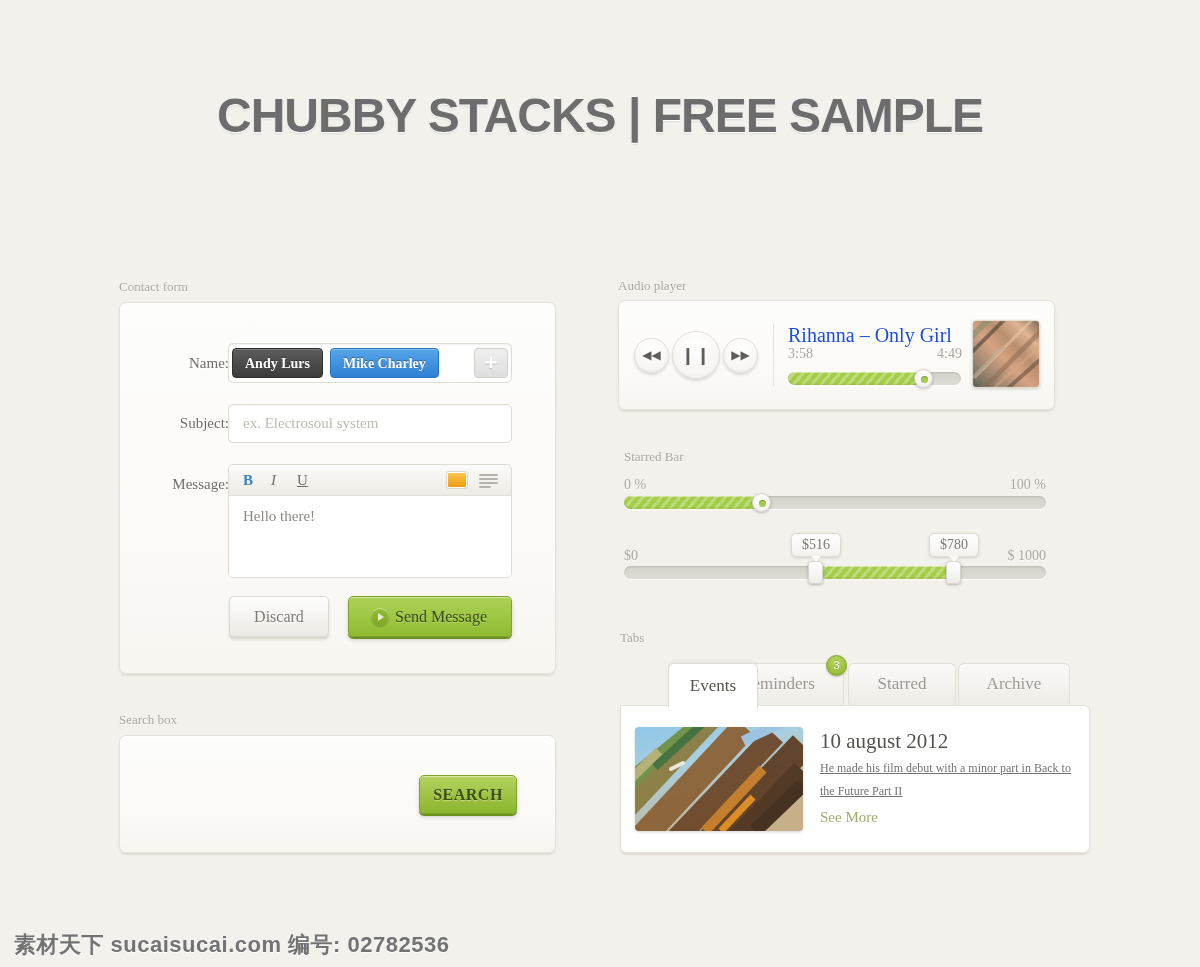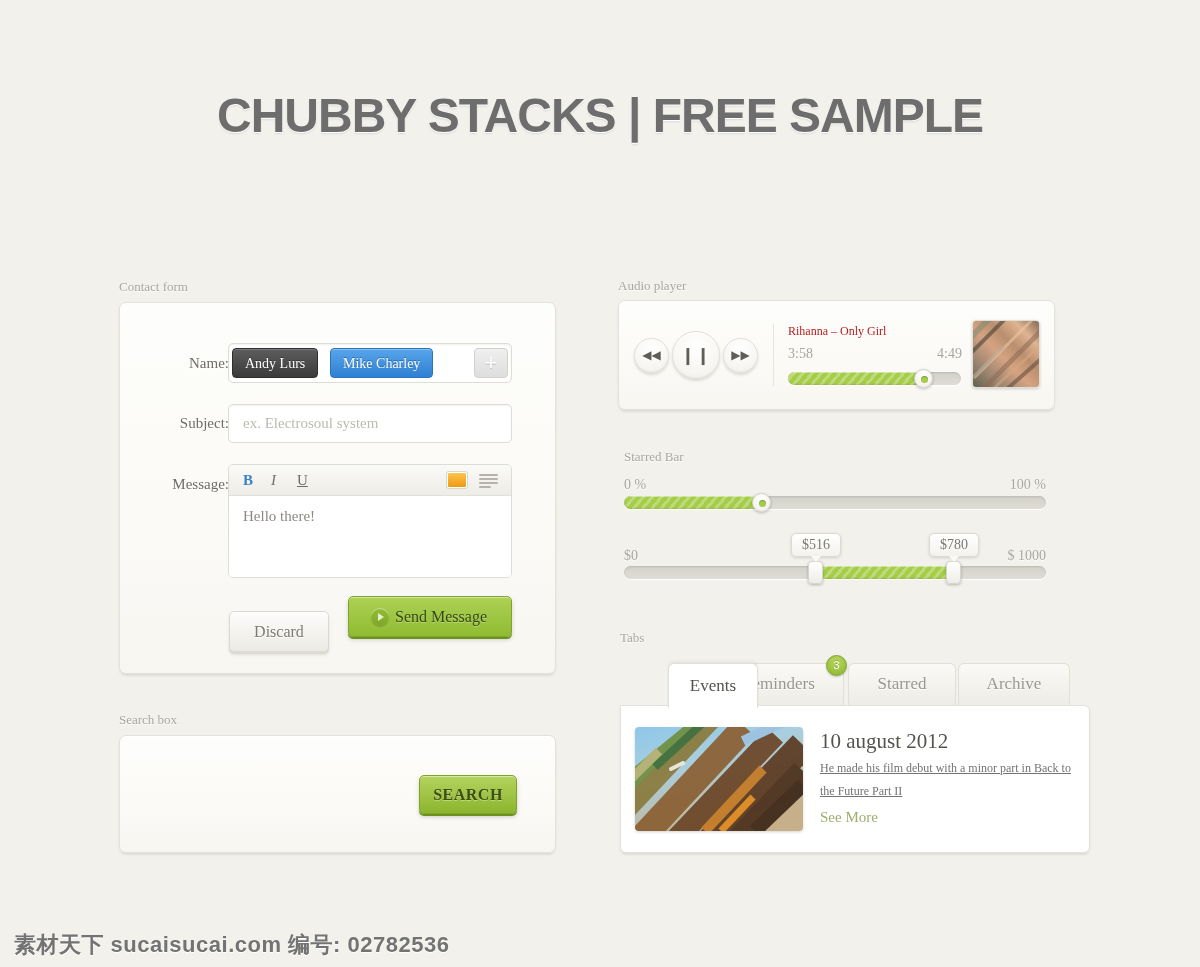--- a/index.html
+++ b/index.html
@@ -49,20 +49,21 @@
     font-size: 15px; color: #6f6d66; text-shadow: 0 1px 0 #fff;
   }
 
   
   .tokens-box {
     position: absolute; left: 228px; top: 343px; width: 284px; height: 40px;
     background: #ffffff;
     border: 1px solid #dedcd3;
     border-radius: 5px;
     box-shadow: 0 1px 2px rgba(0,0,0,0.06) inset;
+    font-weight: bold;
   }
   .chip {
     position: absolute; top: 4px; height: 30px; line-height: 30px;
     border-radius: 4px; padding: 0 12px;
     font-size: 14px; color: #fff;
     text-shadow: 0 -1px 0 rgba(0,0,0,0.35);
     white-space: nowrap;
   }
   .chip.dark {
     left: 3px;
@@ -148,21 +149,21 @@
   
   .btn {
     position: absolute;
     border-radius: 5px;
     font-family: "Liberation Serif", serif;
     cursor: pointer;
     text-align: center;
     white-space: nowrap;
   }
   #discard-btn {
-    left: 229px; top: 611px; width: 100px; height: 41px; line-height: 39px;
+    left: 229px; top: 596px; width: 100px; height: 41px; line-height: 39px;
     background: linear-gradient(to bottom,#fdfdfc,#eceae4);
     border: 1px solid #dbd9d0;
     color: #7d7b73; font-size: 16px;
     text-shadow: 0 1px 0 #fff;
     box-shadow: 0 1px 0 #ffffff inset, 0 2px 0 #dcdad1, 0 3px 3px rgba(0,0,0,0.10);
   }
   #send-btn {
     left: 348px; top: 596px; width: 164px; height: 41px; line-height: 39px;
     background: linear-gradient(to bottom,#aed155,#8fbb32);
     border: 1px solid #7da52a;
@@ -209,21 +210,21 @@
   #prev-btn { left: 0; top: 7px; width: 35px; height: 35px; }
   #play-pause-btn { left: 38px; top: 0; width: 48px; height: 48px; }
   #next-btn { left: 89px; top: 7px; width: 35px; height: 35px; }
   .glyph { position: absolute; left: 0; top: 0; width: 100%; height: 100%;
            display: flex; align-items: center; justify-content: center;
            font-size: 12px; color: #5f5d57; }
   #play-pause-btn .glyph { font-size: 17px; letter-spacing: 1px; }
   .divider-v { position: absolute; left: 773px; top: 324px; width: 1px; height: 62px; background: #e6e4db; }
 
   #track-title {
-    position: absolute; left: 788px; top: 324px; font-size: 12px; color: #b91c1c;
+    position: absolute; left: 788px; top: 324px; font-size: 20px; color: #1d4ed8;
     text-shadow: 0 1px 0 #fff;
   }
   #time-current { position: absolute; left: 788px; top: 346px; font-size: 14px; color: #a9a79e; }
   #time-total  { position: absolute; left: 922px; top: 346px; width: 40px; text-align: right; font-size: 14px; color: #a9a79e; }
   #album-art {
     position: absolute; left: 972px; top: 320px; width: 68px; height: 68px;
     border-radius: 4px; border: 1px solid #e0ded5;
     box-shadow: 0 1px 3px rgba(0,0,0,0.18);
     overflow: hidden;
   }

